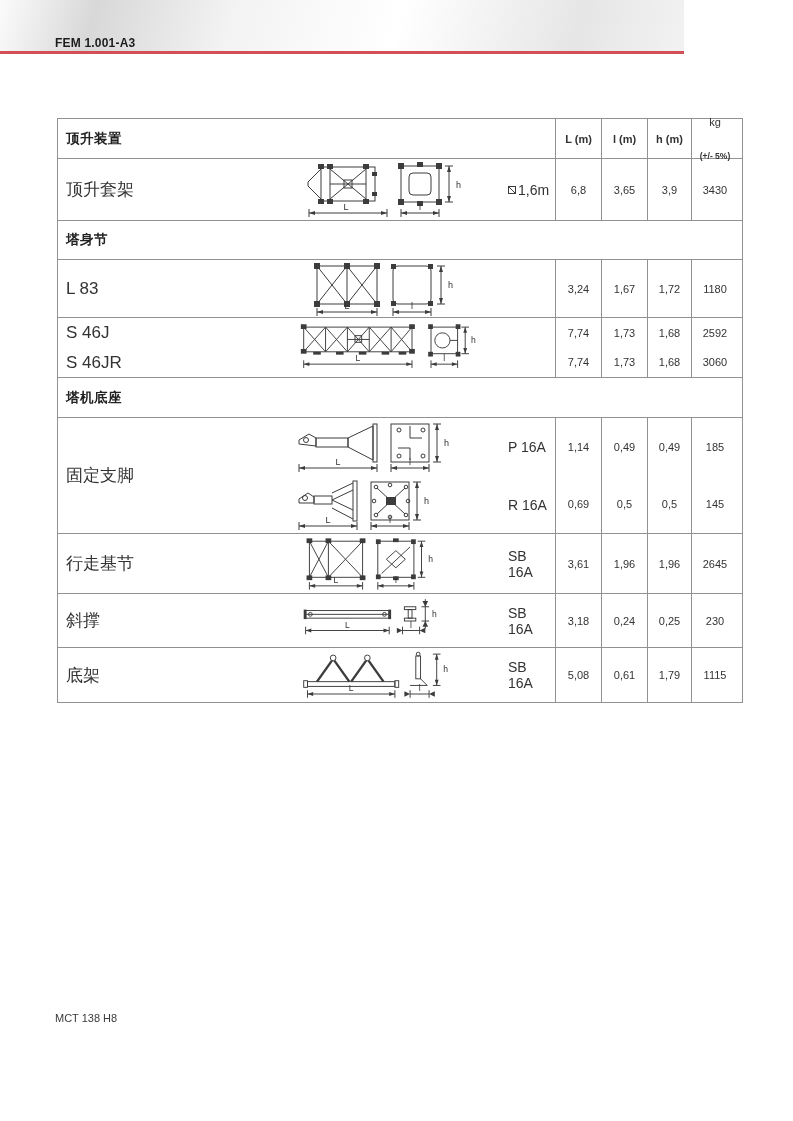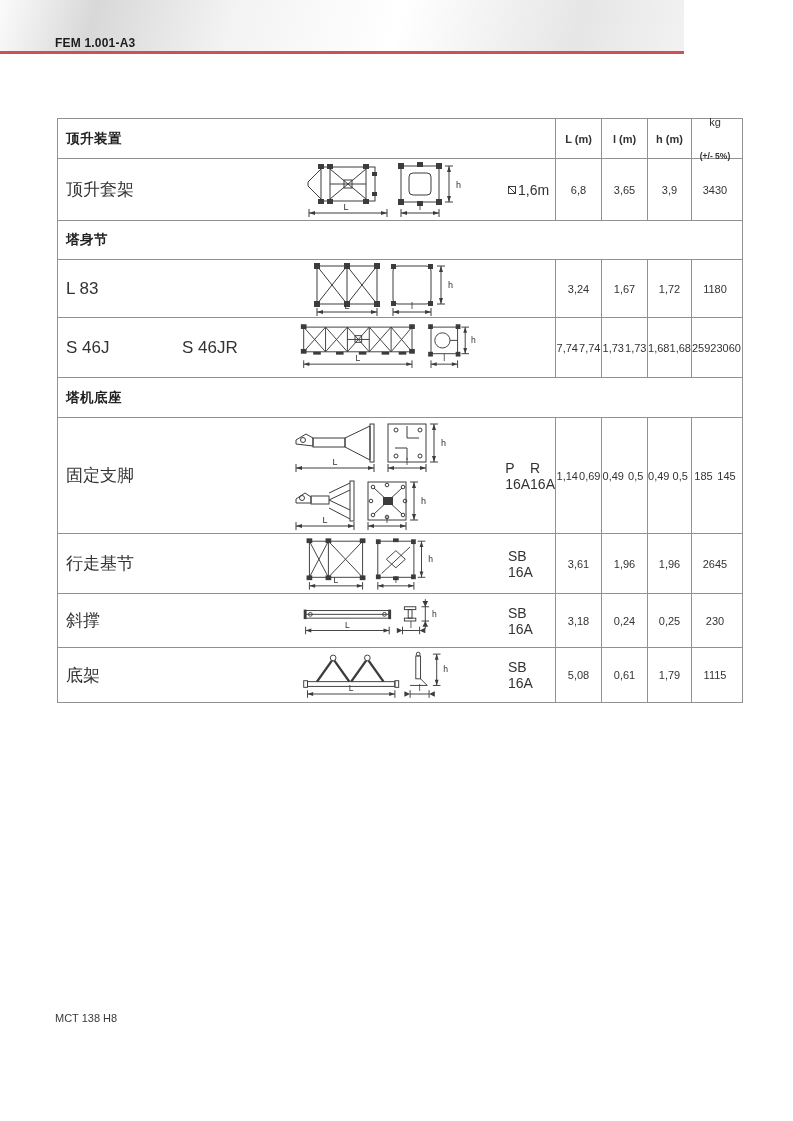--- a/index.html
+++ b/index.html
@@ -26,21 +26,21 @@
   .c-kg   { width:47px; }
   .head .c-val, .c-val.head { font-weight:bold;text-align:right; }
   .kg-head { flex-direction:column; line-height:1.1;gap:24px; }
   .kg-sub { font-size:8.5px; font-weight:bold; }
 
   .sec-label { font-size:13.5px; font-weight:bold; color:#222; padding-left:8px; letter-spacing:.5px; }
   .row-label { width:240px; padding-left:8px; font-size:17px; color:#333; }
   .diagram { width:190px; display:flex; align-items:center; justify-content:center; }
   .variant { flex:1; padding-left:20px; font-size:14px; color:#333; display:flex; align-items:center; }
 
-  .two-stack { display:flex; flex-direction:row; height:100%; width:100%; }
+  .two-stack { display:flex; flex-direction:column; height:100%; width:100%; }
   .two-stack > .half { flex:1; display:flex; align-items:center; }
   .c-val .two-stack > .half { justify-content:center; }
 
   .col-stack { display:flex; flex-direction:column; height:100%; }
 
   .sq-icon { display:inline-block; width:8px; height:8px; border:1px solid #3c3c3c; margin-right:2px;
     background:linear-gradient(45deg,transparent 44%,#3c3c3c 44%,#3c3c3c 56%,transparent 56%); }
 
   svg text { font-family:"Liberation Sans","DejaVu Sans",sans-serif; font-size:9px; fill:#333; }
 

